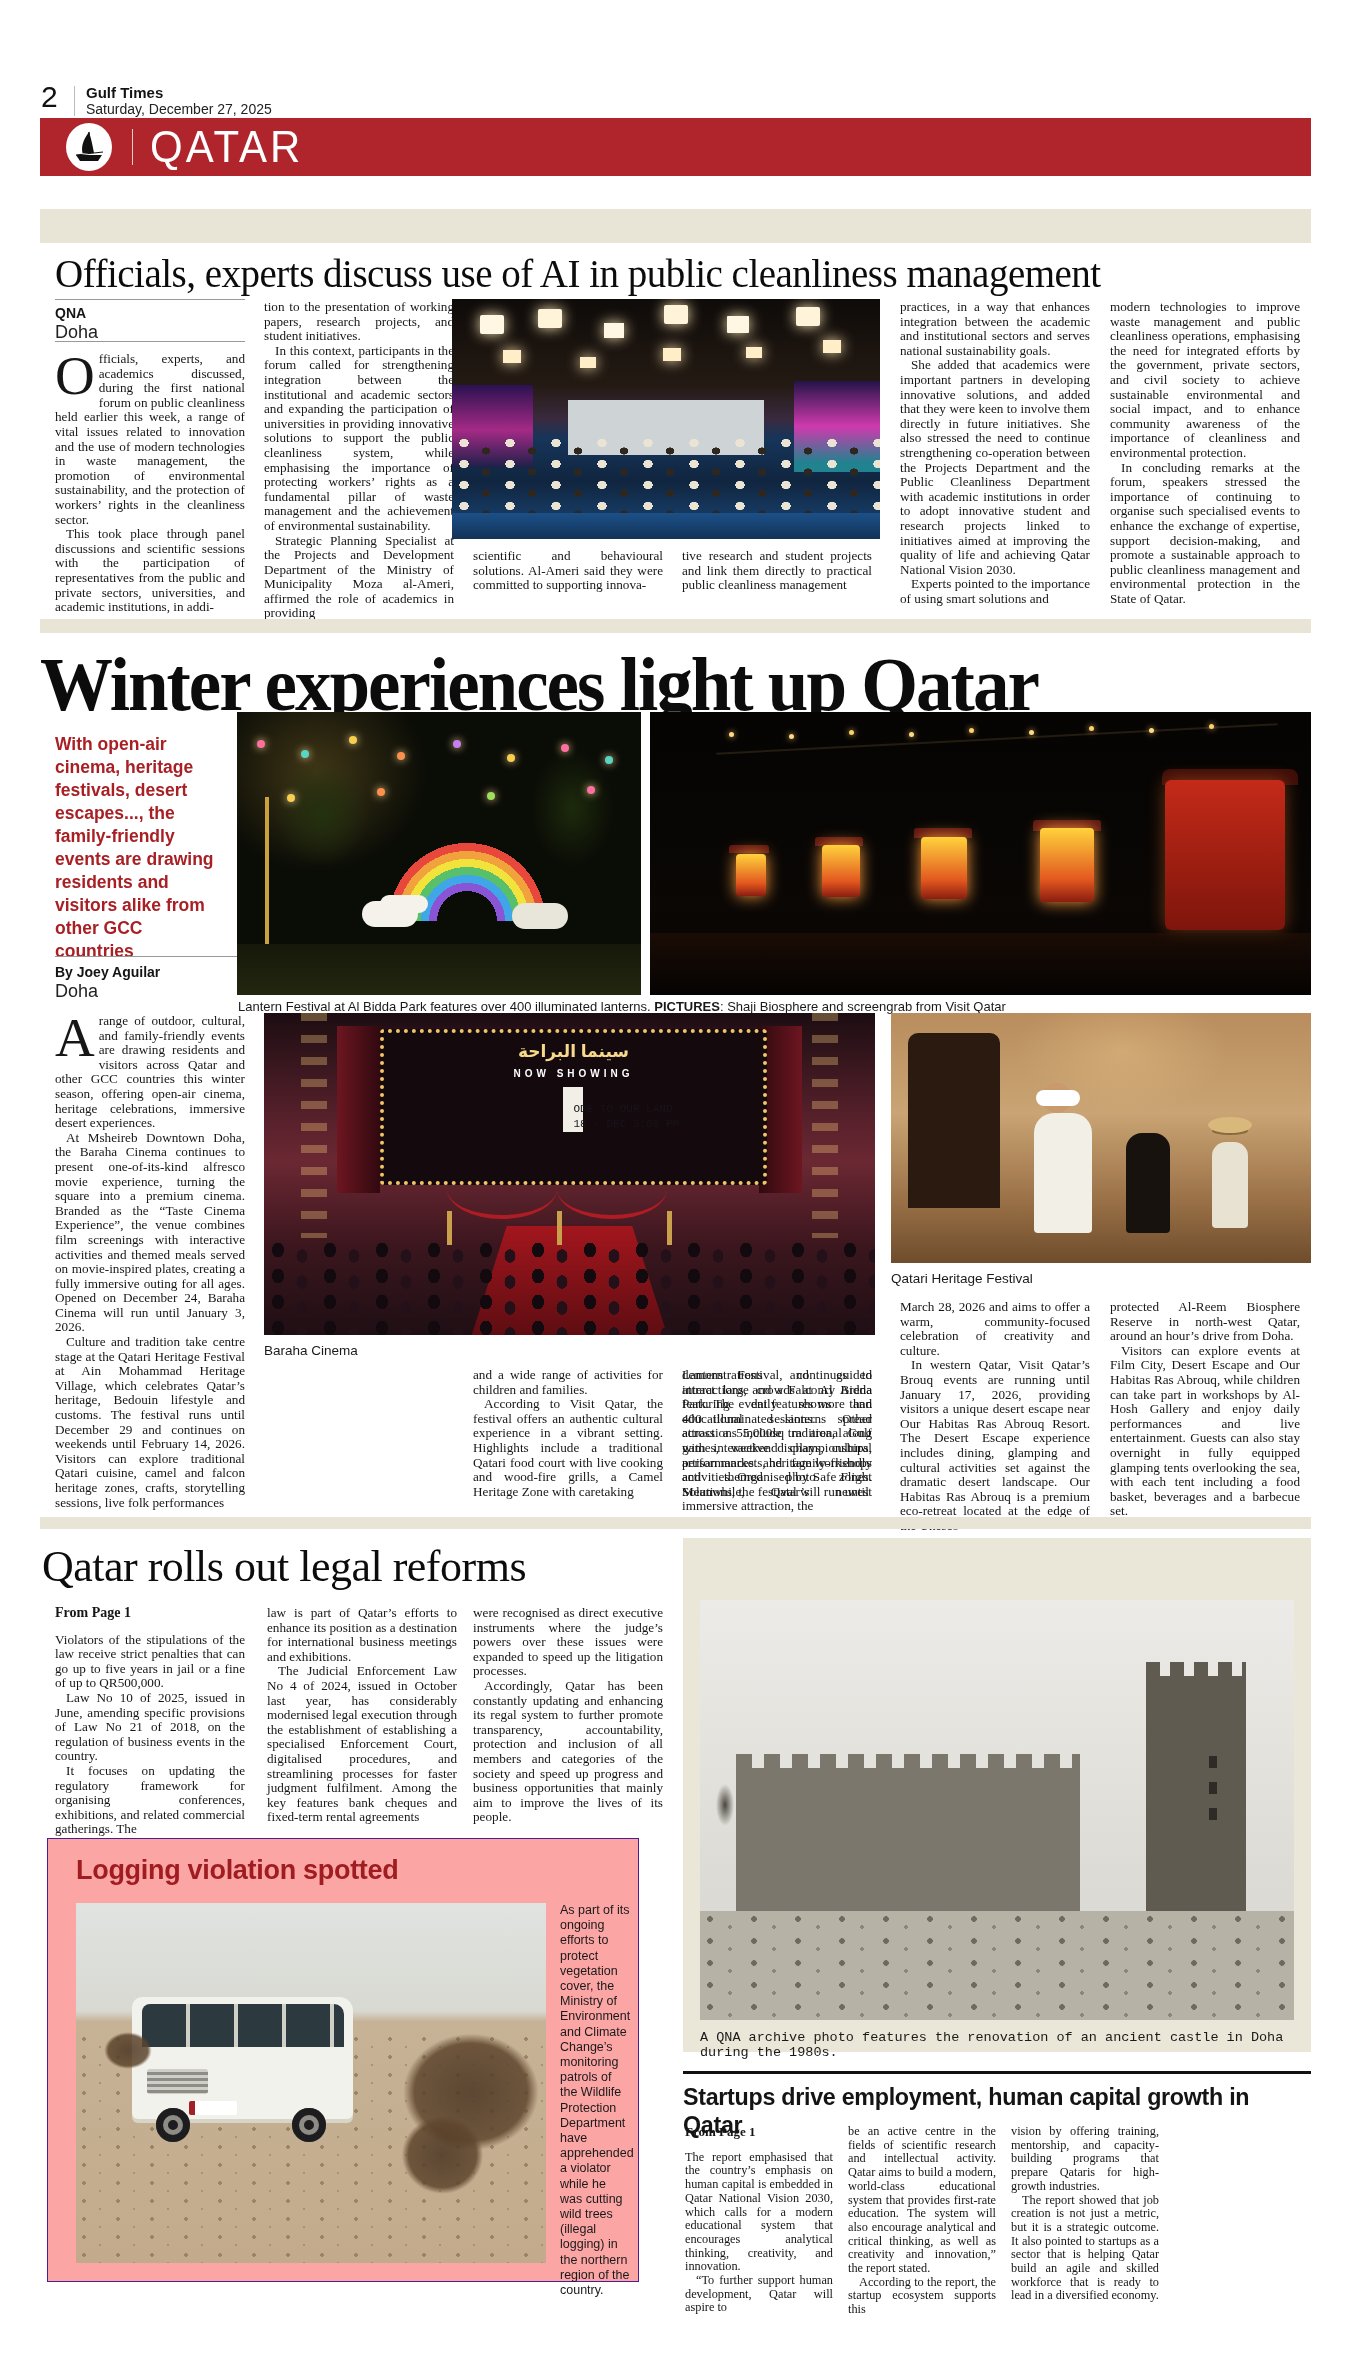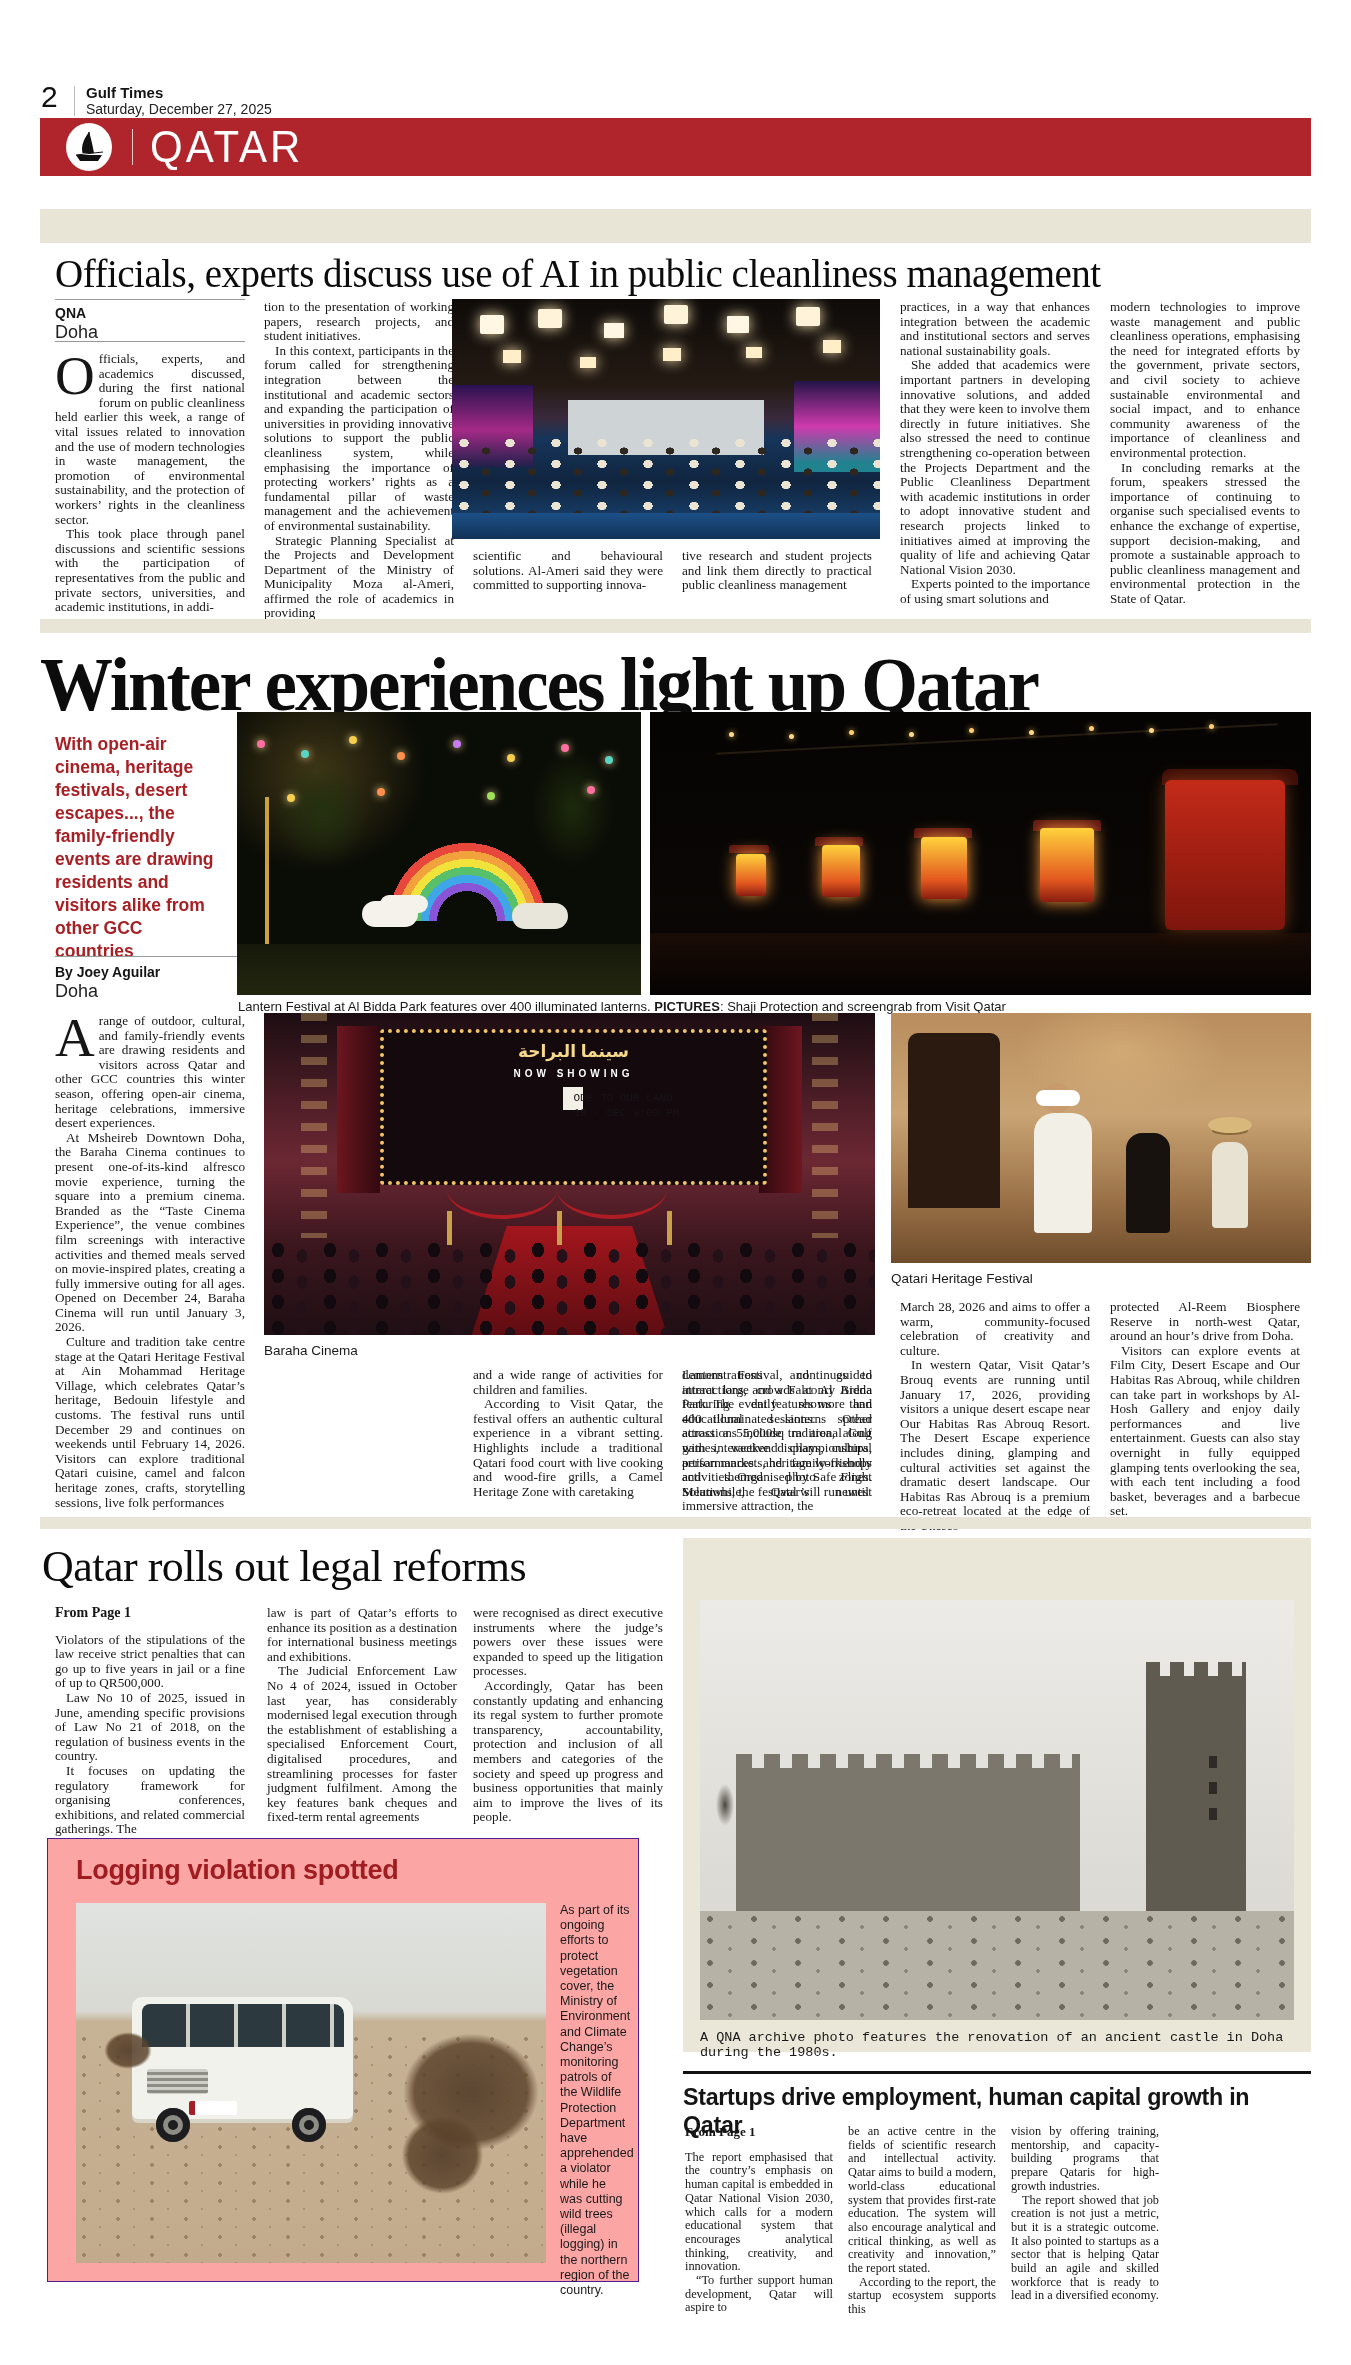--- a/index.html
+++ b/index.html
@@ -102,21 +102,21 @@
   .lbr-refl{left:0;bottom:0;width:100%;height:22%;background:linear-gradient(180deg,#2a1206aa,#050302);opacity:.8;}
 
   
   .bar-base{inset:0;background:linear-gradient(180deg,#1c0d12 0%,#521f29 30%,#6b2833 46%,#3c161e 72%,#1e0f14 100%);}
   .bar-strip{top:0;width:26px;height:70%;background:repeating-linear-gradient(180deg,#f7cd7d55 0 8px,transparent 8px 22px);}
   .bar-sign{left:19%;top:5%;width:62%;height:46%;background:#140a0d;border:4px dotted #f2c368;border-radius:4px;
     text-align:center;}
   .bar-arabic{position:static;display:block;margin-top:8px;color:#f7d98c;font-size:17px;font-weight:700;}
   .bar-now{position:static;display:block;margin-top:6px;color:#fff;font-size:10px;letter-spacing:4px;font-weight:700;}
   .bar-marq{position:static;display:inline-block;margin-top:8px;background:#f2efe6;color:#17141a;
-    font-size:11px;line-height:15px;padding:4px 10px;font-family:"Liberation Mono","DejaVu Sans Mono",monospace;}
+    font-size:11px;line-height:15px;padding:15px 10px;font-family:"Liberation Mono","DejaVu Sans Mono",monospace;}
   .bar-curtL{left:12%;top:4%;width:7%;height:52%;background:linear-gradient(90deg,#6d1620,#30090f);}
   .bar-curtR{right:12%;top:4%;width:7%;height:52%;background:linear-gradient(270deg,#6d1620,#30090f);}
   .bar-carpet{left:34%;bottom:0;width:32%;height:34%;background:linear-gradient(#a3161d,#5e0d12);
     clip-path:polygon(18% 0,82% 0,100% 100%,0 100%);}
   .bar-crowd{left:0;bottom:0;width:100%;height:30%;
     background-image:radial-gradient(ellipse 10px 12px at 14px 12px,#120a0e 60%,transparent 62%),
                      radial-gradient(ellipse 9px 11px at 38px 18px,#241018 60%,transparent 62%);
     background-size:52px 26px;}
   .bar-post{bottom:28%;width:5px;height:34px;background:#c9a14c;}
   .bar-rope{bottom:36%;width:110px;height:26px;border-bottom:4px solid #b01c24;border-radius:0 0 50% 50%/0 0 100% 100%;}
@@ -261,21 +261,21 @@
     <div class="lbr-roof" style="left:40%;top:41%;width:58px;height:10px;"></div>
     <div class="lbr-lant" style="left:41%;top:44%;width:46px;height:62px;"></div>
     <div class="lbr-roof" style="left:58%;top:38%;width:68px;height:11px;"></div>
     <div class="lbr-lant" style="left:59%;top:41%;width:54px;height:74px;"></div>
     <div class="lbr-bigroof"></div>
     <div class="lbr-big"></div>
     <div class="lbr-refl"></div>
   </div>
 
   <div class="abs caption" style="left:238px;top:999px;width:1073px;">
-    <span>Lantern Festival at Al Bidda Park features over 400 illuminated lanterns. </span><b>PICTURES</b><span>: Shaji Protection and screengrab from Visit Qatar</span>
+    <span>Lantern Festival at Al Bidda Park features over 400 illuminated lanterns. </span><b>PICTURES</b><span>: Shaji Biosphere and screengrab from Visit Qatar</span>
   </div>
 
   <div class="abs bodycol" style="left:55px;top:1014px;width:190px;height:506px;">
     <p class="np"><span class="dropcap">A</span><span>range of outdoor, cultural, and family-friendly events are drawing residents and visitors across Qatar and other GCC countries this winter season, offering open-air cinema, heritage celebrations, immersive desert experiences.</span></p>
     <p>At Msheireb Downtown Doha, the Baraha Cinema continues to present one-of-its-kind alfresco movie experience, turning the square into a premium cinema. Branded as the “Taste Cinema Experience”, the venue combines film screenings with interactive activities and themed meals served on movie-inspired plates, creating a fully immersive outing for all ages. Opened on December 24, Baraha Cinema will run until January 3, 2026.</p>
     <p>Culture and tradition take centre stage at the Qatari Heritage Festival at Ain Mohammad Heritage Village, which celebrates Qatar’s heritage, Bedouin lifestyle and customs. The festival runs until December 29 and continues on weekends until February 14, 2026. Visitors can explore traditional Qatari cuisine, camel and falcon heritage zones, crafts, storytelling sessions, live folk performances</p>
   </div>
 
   <div class="photo" style="left:264px;top:1013px;width:611px;height:322px;">
     <div class="bar-base"></div>

